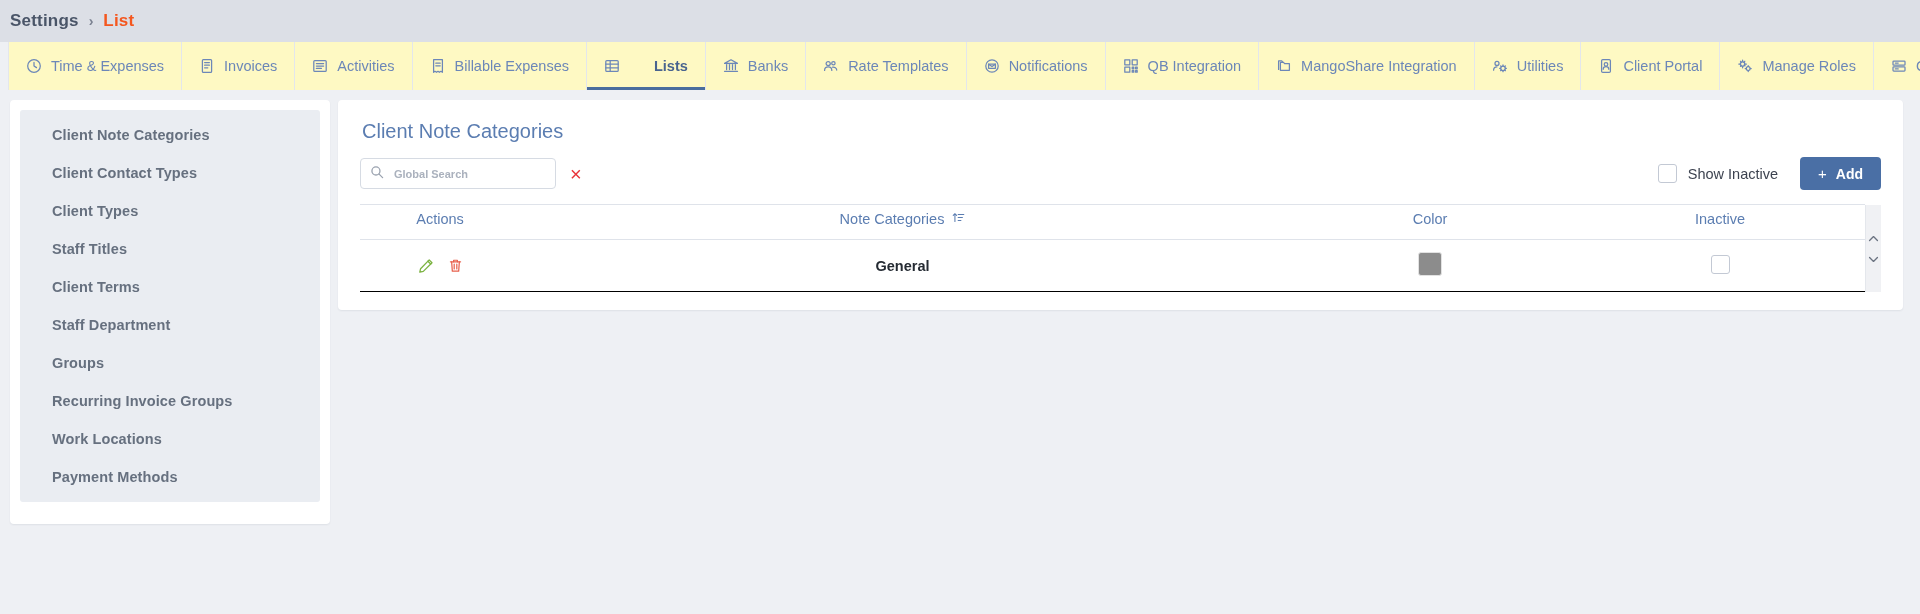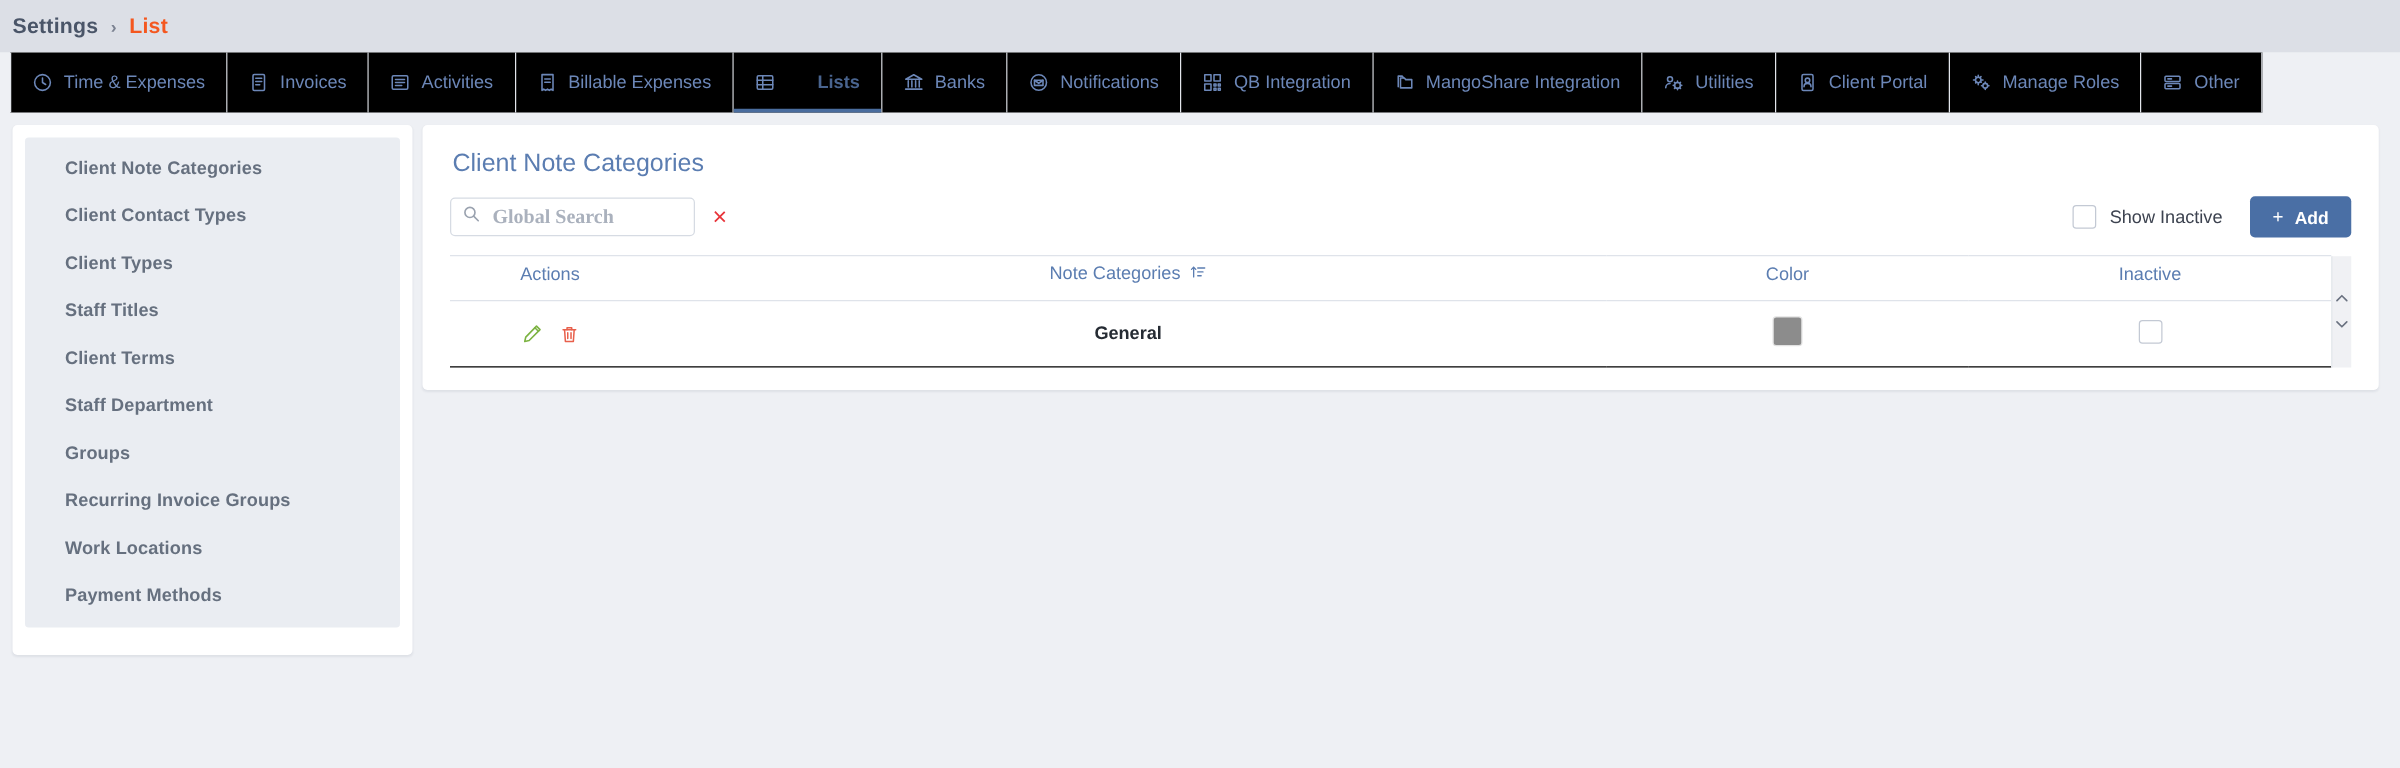--- a/index.html
+++ b/index.html
@@ -40,21 +40,21 @@
 
   
   .tabstrip {
     height: 48px;
     background: #eef0f4;
     display: flex;
     align-items: stretch;
     padding-left: 8px;
   }
   .tab {
-    background: #000000;
+    background: #fef9c3;
     border-right: 1px solid #e3e6ec;
     display: flex;
     align-items: center;
     gap: 9px;
     padding: 0 17px;
     color: #6c87b8;
     font-size: 14.5px;
     font-weight: 400;
     white-space: nowrap;
     cursor: pointer;
@@ -139,22 +139,22 @@
     border: 1px solid #d6dbe3;
     border-radius: 4px;
     display: flex;
     align-items: center;
     padding: 0 9px;
     gap: 8px;
     background: #fff;
   }
   .search-box input {
     border: 0; outline: 0;
-    font-size: 16px;
-    font-family: Liberation Serif, serif;
+    font-size: 11px;
+    font-family: Liberation Sans, sans-serif;
     color: #5a6170;
     font-weight: 700;
     width: 100%;
     background: transparent;
   }
   .search-box input::placeholder { color: #aab1bd; font-weight: 700; }
   .clear-x {
     color: #e8343a;
     font-size: 20px;
     line-height: 1;
@@ -318,20 +318,31 @@
         <svg width="16" height="16" viewBox="0 0 16 16" fill="none" stroke="#6c87b8" stroke-width="1.25" stroke-linecap="round" stroke-linejoin="round">
           <path d="M8 1.8 14.4 5.4H1.6z"></path>
           <line x1="3.6" y1="6.6" x2="3.6" y2="11.6"></line>
           <line x1="6.5" y1="6.6" x2="6.5" y2="11.6"></line>
           <line x1="9.5" y1="6.6" x2="9.5" y2="11.6"></line>
           <line x1="12.4" y1="6.6" x2="12.4" y2="11.6"></line>
           <line x1="1.5" y1="13.3" x2="14.5" y2="13.3"></line>
         </svg>
       </span>
       <span>Banks</span>
+    </div>
+    <div class="tab">
+      <span class="ic">
+        <svg width="16" height="16" viewBox="0 0 16 16" fill="none" stroke="#6c87b8" stroke-width="1.25" stroke-linecap="round" stroke-linejoin="round">
+          <circle cx="5.2" cy="5.6" r="2.1"></circle>
+          <circle cx="10.4" cy="5.2" r="1.7"></circle>
+          <path d="M1.6 12.4c0-2.1 1.6-3.5 3.6-3.5s3.6 1.4 3.6 3.5"></path>
+          <path d="M9.6 9.1c1.9-.2 4.1.9 4.1 3"></path>
+        </svg>
+      </span>
+      <span>Rate Templates</span>
     </div>
     <div class="tab">
       <span class="ic">
         <svg width="16" height="16" viewBox="0 0 16 16" fill="none" stroke="#6c87b8" stroke-width="1.25" stroke-linecap="round" stroke-linejoin="round">
           <circle cx="8" cy="8" r="6.2"></circle>
           <path d="M4.6 6.2h6.8v4.1H4.6z"></path>
           <path d="m4.6 6.2 3.4 2.4 3.4-2.4"></path>
         </svg>
       </span>
       <span>Notifications</span>

